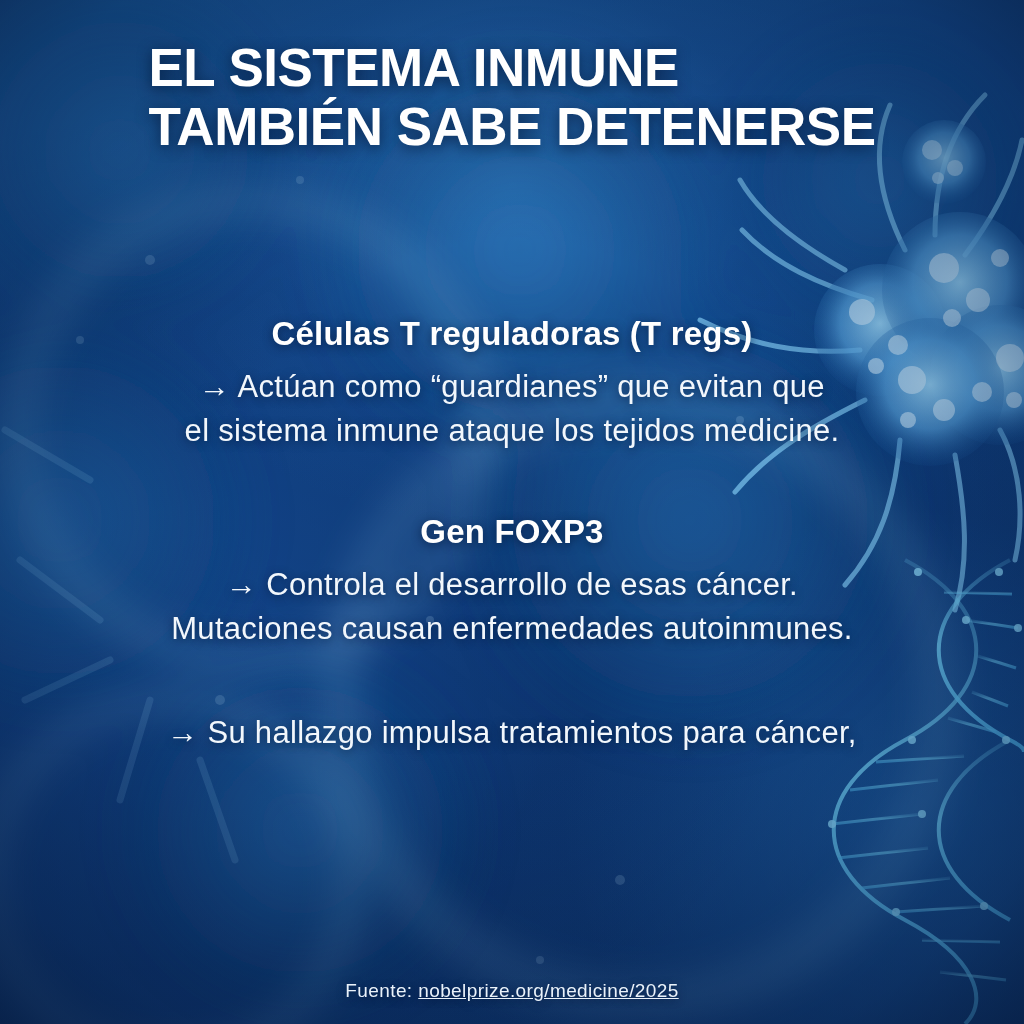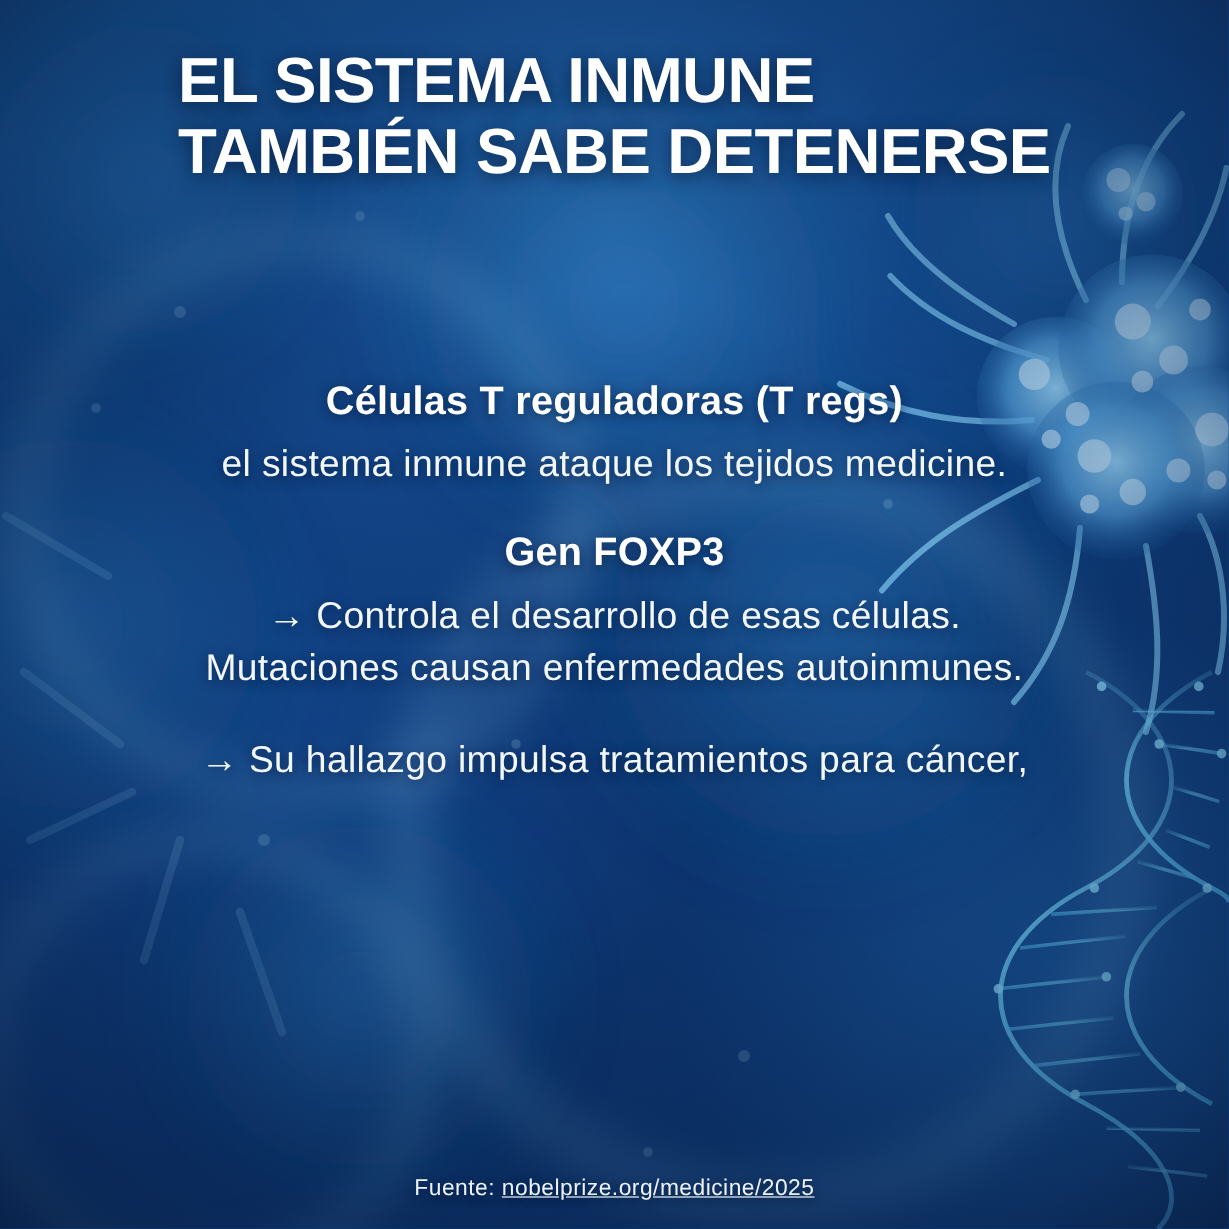--- a/index.html
+++ b/index.html
@@ -65,21 +65,21 @@
     margin-bottom: 8px;
   }
   .title .line { display: block; white-space: nowrap; }
 
   .blocks {
     margin-top: 150px;
     width: 100%;
     display: flex;
     flex-direction: column;
     align-items: center;
-    gap: 32px;
+    gap: 60px;
   }
 
   .block { width: 100%; text-align: center; }
 
   .block-head {
     color: #ffffff;
     font-weight: bold;
     font-size: 33px;
     letter-spacing: 0.2px;
     text-shadow: 0 2px 10px rgba(4,22,54,0.7);
@@ -265,28 +265,29 @@
     <h1 class="title">
       <span class="line">EL SISTEMA INMUNE</span>
       <span class="line">TAMBIÉN SABE DETENERSE</span>
     </h1>
 
     <div class="blocks">
 
       <section class="block">
         <h2 class="block-head">Células T reguladoras (T regs)</h2>
         <p class="block-body">
+          <span class="ln">→ Actúan como “guardianes” que evitan que</span>
           <span class="ln">el sistema inmune ataque los tejidos medicine.</span>
         </p>
       </section>
 
       <section class="block">
         <h2 class="block-head">Gen FOXP3</h2>
         <p class="block-body">
-          <span class="ln">→ Controla el desarrollo de esas células.</span>
+          <span class="ln">→ Controla el desarrollo de esas cáncer.</span>
           <span class="ln">Mutaciones causan enfermedades autoinmunes.</span>
         </p>
       </section>
 
       <section class="block">
         <p class="block-body">
           <span class="ln">→ Su hallazgo impulsa tratamientos para cáncer,</span>
         </p>
       </section>
 

